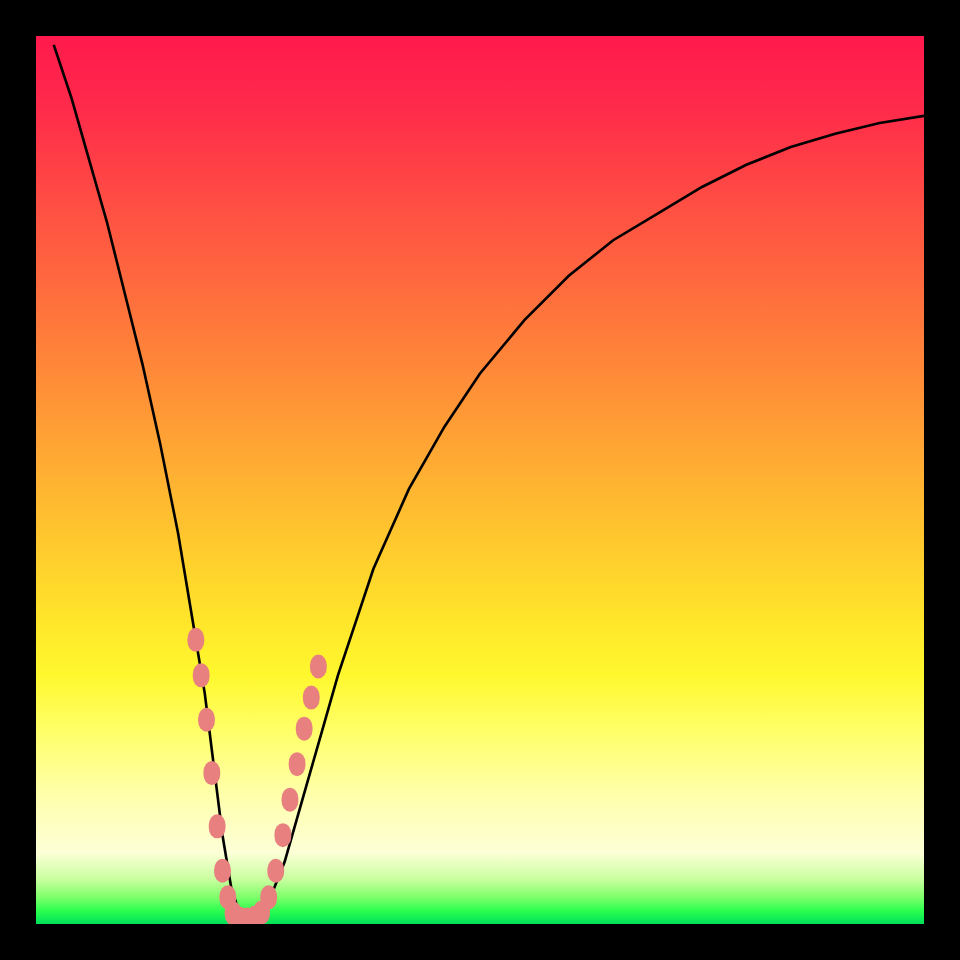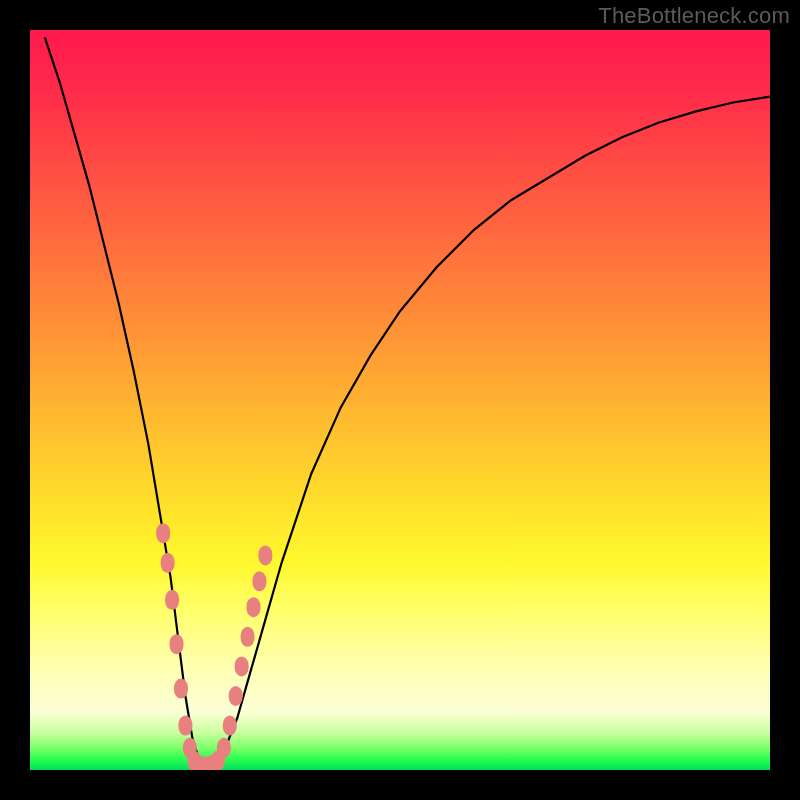--- a/index.html
+++ b/index.html
@@ -63,21 +63,20 @@
     font-size: 22px;
     letter-spacing: 0.2px;
     font-family: Arial, Helvetica, sans-serif;
   }
 </style>
 </head>
 <body>
 
 <div class="frame">
 
-  <div class="watermark">TheBottleneck.com</div>
 
   <div class="plot-area">
     <div class="gradient"></div>
     <svg class="curve-svg" viewBox="0 0 740 740" preserveAspectRatio="none">
       <path id="curve-path" fill="none" stroke="#000000" stroke-width="2.2" d="M14.80 7.40 L29.60 51.80 L44.40 103.60 L59.20 155.40 L74.00 214.60 L88.80 273.80 L103.60 340.40 L118.40 414.40 L133.20 503.20 L140.60 547.60 L148.00 606.80 L155.40 666.00 L162.80 710.40 L170.20 732.60 L177.60 736.30 L185.00 734.08 L192.40 725.20 L207.20 688.20 L222.00 636.40 L236.80 584.60 L251.60 532.80 L266.40 488.40 L281.20 444.00 L310.80 377.40 L340.40 325.60 L370.00 281.20 L407.00 236.80 L444.00 199.80 L481.00 170.20 L518.00 148.00 L555.00 125.80 L592.00 107.30 L629.00 92.50 L666.00 81.40 L703.00 72.52 L740.00 66.60"></path>
       <g id="marker-group">
           <rect x="126.20" y="493.20" width="14" height="20" rx="7" ry="9" fill="#e98080" stroke="#c26a6a" stroke-width="0"></rect>
           <rect x="130.64" y="522.80" width="14" height="20" rx="7" ry="9" fill="#e98080" stroke="#c26a6a" stroke-width="0"></rect>
           <rect x="135.08" y="559.80" width="14" height="20" rx="7" ry="9" fill="#e98080" stroke="#c26a6a" stroke-width="0"></rect>
           <rect x="139.52" y="604.20" width="14" height="20" rx="7" ry="9" fill="#e98080" stroke="#c26a6a" stroke-width="0"></rect>

